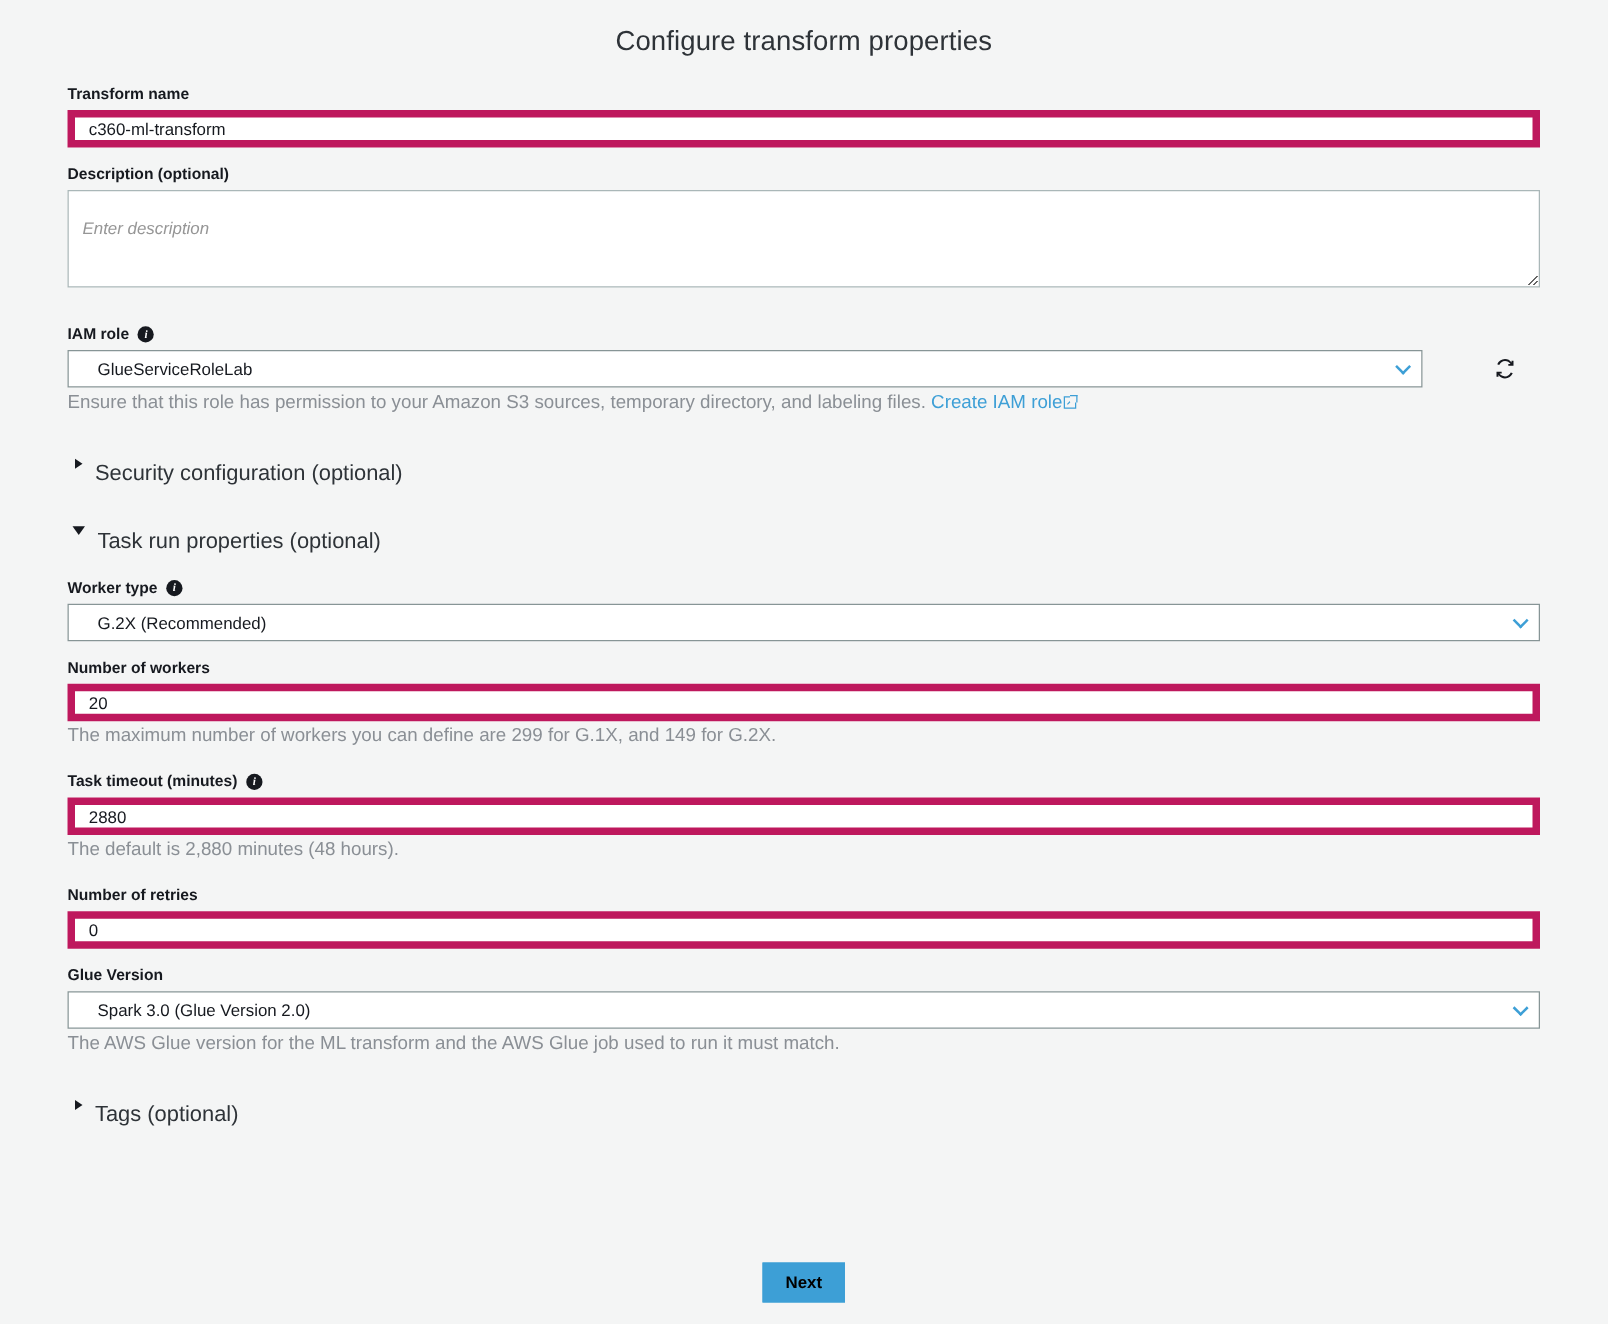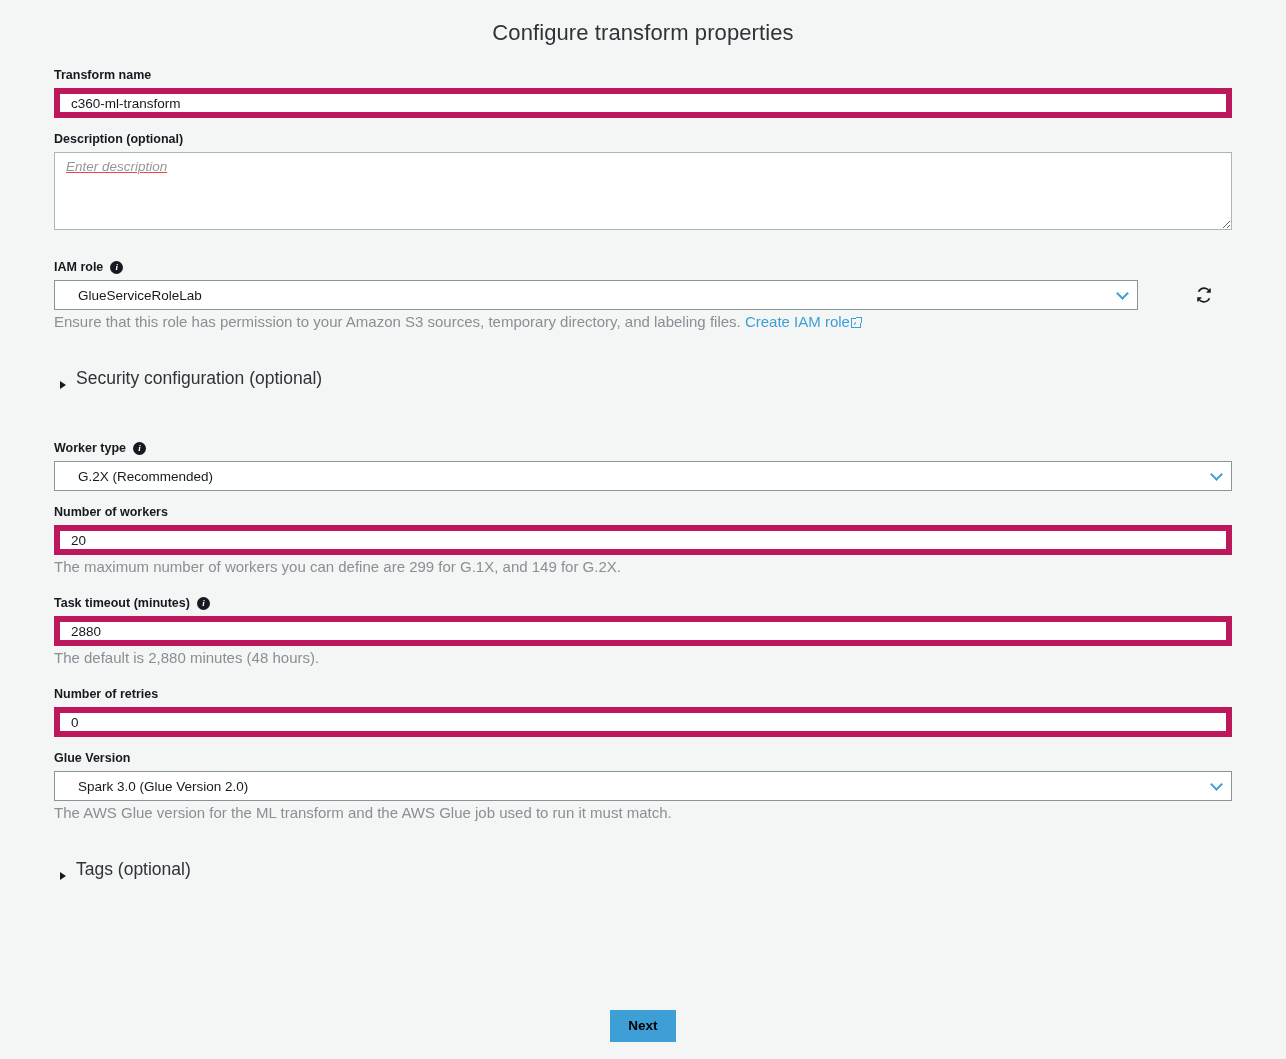--- a/index.html
+++ b/index.html
@@ -73,26 +73,25 @@
     border-radius: 0;
   }
 
   textarea.area {
     width: 100%;
     height: 78px;
     border: 1px solid #aab7b8;
     background: #ffffff;
     font-size: 13.5px;
     color: #ef4444;
-    padding: 6px 11px;
+    padding: 22px 11px;
     font-family: "Liberation Sans", sans-serif;
     resize: both;
     outline: none;
     display: block;
-    text-decoration: underline;
   }
   textarea.area::placeholder { color: #969696; font-style: italic; }
 
   .hint {
     font-size: 15px;
     color: #8a8f95;
     margin-top: 5px;
     line-height: 14px;
   }
   .hint a { color: #3d9fd6; text-decoration: none; }
@@ -152,21 +151,21 @@
   .refresh-btn {
     margin-left: 55px;
     width: 22px; height: 22px;
     cursor: pointer;
     display: flex; align-items: center; justify-content: center;
   }
 
   
   .expander {
     display: flex;
-    align-items: flex-end;
+    align-items: flex-start;
     gap: 10px;
     font-size: 17.5px;
     color: #2e3338;
     cursor: pointer;
     line-height: 22px;
   }
   .tri {
     width: 0; height: 0; flex: 0 0 auto;
     border-left: 6px solid #16191f;
     border-top: 4.5px solid transparent;
@@ -258,20 +257,24 @@
 
     <div style="height:38px"></div>
 
     <div class="expander">
       <span class="tri"></span>
       <span>Security configuration (optional)</span>
     </div>
 
     <div style="height:32px"></div>
 
+    <div class="expander">
+      <span class="tri open"></span>
+      <span>Task run properties (optional)</span>
+    </div>
 
     <div class="section-body">
 
       <div class="field">
         <div class="label">
           <span>Worker type</span>
           <span class="info-icon">i</span>
         </div>
         <div class="select-wrap">
           <div class="select-box">G.2X (Recommended)</div>

